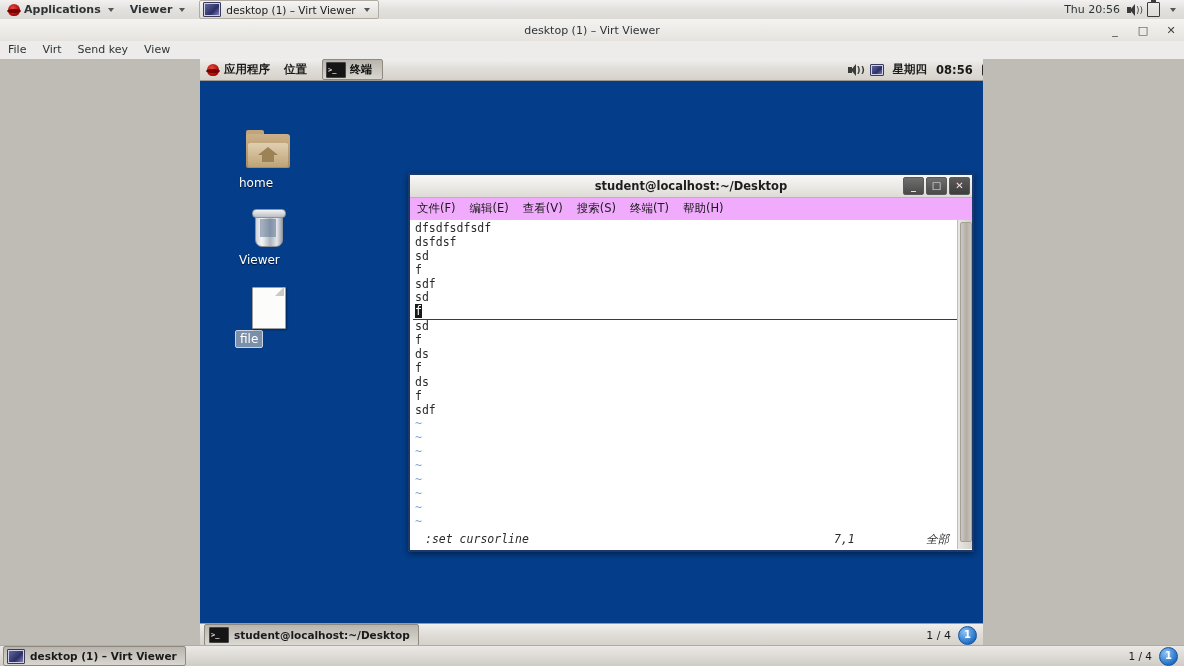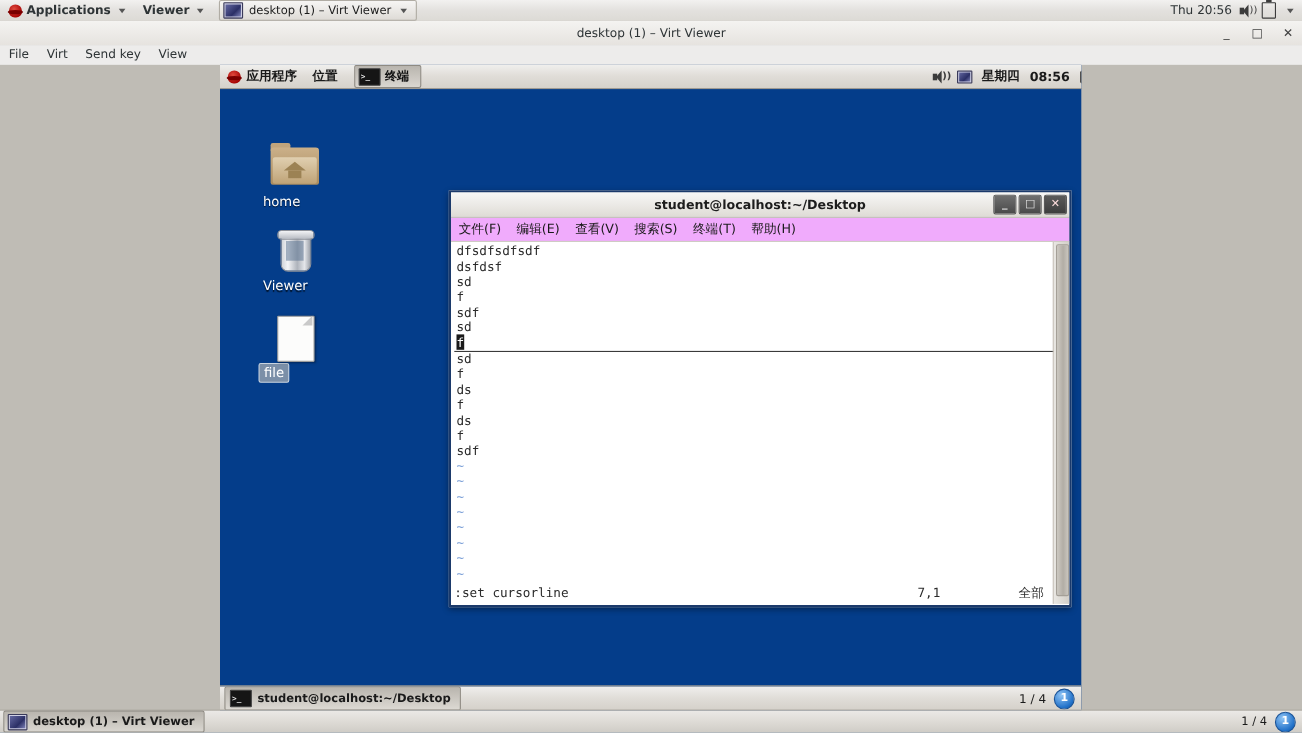--- a/index.html
+++ b/index.html
@@ -165,21 +165,22 @@
     font-family:"DejaVu Sans Mono","Liberation Mono",monospace; font-size:11.5px;
   }
   .vim-area { position:absolute; left:0; top:0; right:14px; bottom:23px; padding:2px 0 0 3px; }
   .vline { height:13.9px; line-height:13.9px; color:#2b2b2b; white-space:pre; position:relative; padding-left:2px;}
   .vline.tilde { color:#7fa2d8; }
   .vline.cursorline { border-bottom:1px solid #3a3a3a; }
   .vcursor { background:#1a1a1a; color:#ffffff; padding:0 0px; }
   .vim-status {
     position:absolute; left:0; right:14px; bottom:2px; height:16px; line-height:16px;
     color:#2b2b2b; font-family:"DejaVu Sans Mono","Liberation Mono",monospace; font-size:11.5px;
-    padding-left:3px;
+    padding-left:15px;
+    font-style:italic;
   }
   .vim-status .pos { position:absolute; left:424px; }
   .vim-status .all { position:absolute; left:516px; font-family:"DejaVu Sans",sans-serif;}
   .term-scrollbar {
     position:absolute; right:0; top:0; width:14px; height:329px;
     background:linear-gradient(to right,#e9e7e3,#d3cfc8);
     border-left:1px solid #c2bdb5;
   }
   .term-scrollbar .thumb {
     position:absolute; left:2px; top:2px; width:10px; height:318px; border-radius:2px;

